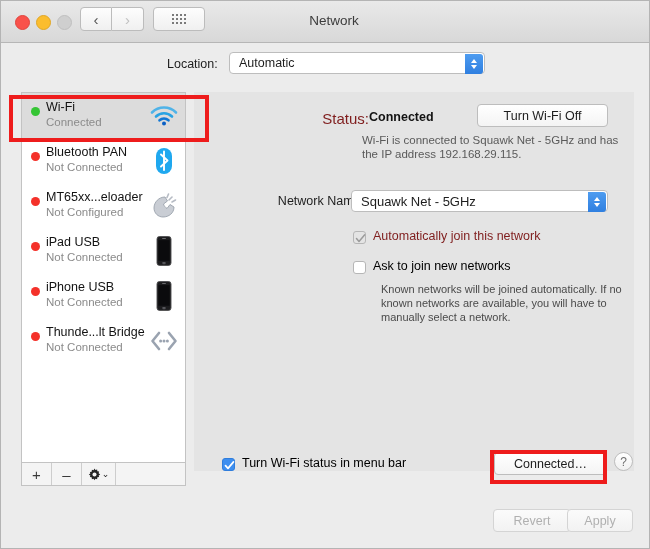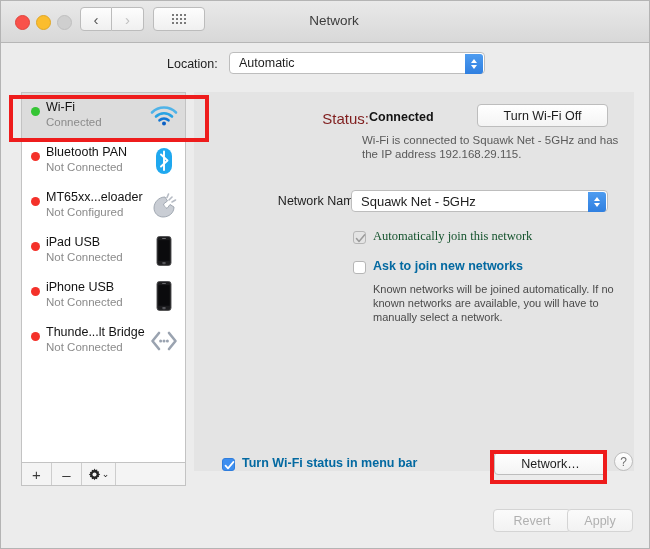--- a/index.html
+++ b/index.html
@@ -282,27 +282,27 @@
     box-sizing: border-box;
   }
   .chkbox.off    { background: #ffffff; border: 1px solid #b6b6b6; }
   .chkbox.on-dim { background: #e4e4e4; border: 1px solid #b6b6b6; }
   .chkbox.on     { background: #3d8ef0; border: 1px solid #2f7ddc; }
   .chkbox svg { position: absolute; left: 1px; top: 1px; }
   .chklabel {
     position: absolute; left: 20px; top: -2px;
     font-size: 12.5px; white-space: nowrap;
   }
-  .chklabel.dim { color: #14532d; font-family: Liberation Serif, serif; }
-  .chklabel.norm { color: #0369a1; font-weight: bold; }
+  .chklabel.dim { color: #7f1d1d; }
+  .chklabel.norm { color: #000000; }
 
   #auto-join-row { left: 159px; top: 139px; }
   #ask-join-row  { left: 159px; top: 169px; }
   #join-desc {
-    position: absolute; left: 179px; top: 190px;
+    position: absolute; left: 187px; top: 190px;
     width: 250px;
     font-size: 11px; color: #4a4a4a; line-height: 14px;
   }
 
   #show-status-row { left: 28px; top: 366px; }
   #advanced-btn {
     position: absolute; left: 300px; top: 360px;
     width: 113px; height: 23px;
     background: linear-gradient(to bottom,#ffffff,#f4f4f4);
     border: 1px solid #bdbdbd;
@@ -539,21 +539,21 @@
     <div class="chkrow" id="show-status-row">
       <span class="chkbox on">
         <svg width="11" height="11" viewBox="0 0 11 11">
           <path d="M1.5 5.6 L4 8.4 L9.5 1.9" fill="none" stroke="#ffffff" stroke-width="1.7" stroke-linecap="round" stroke-linejoin="round"></path>
         </svg>
       </span>
       <span class="chklabel norm">Turn Wi-Fi status in menu bar</span>
     </div>
 
     <div id="advanced-btn">
-      <span>Network…</span>
+      <span>Connected…</span>
     </div>
 
     <div id="help-btn">
       <span>?</span>
     </div>
   </div>
 
   <div class="footbtn" id="revert-btn">
     <span>Revert</span>
   </div>

